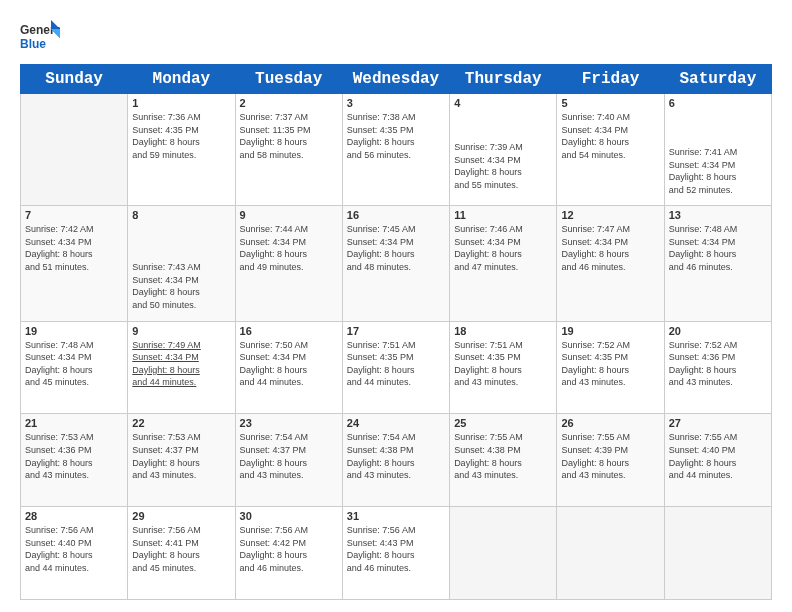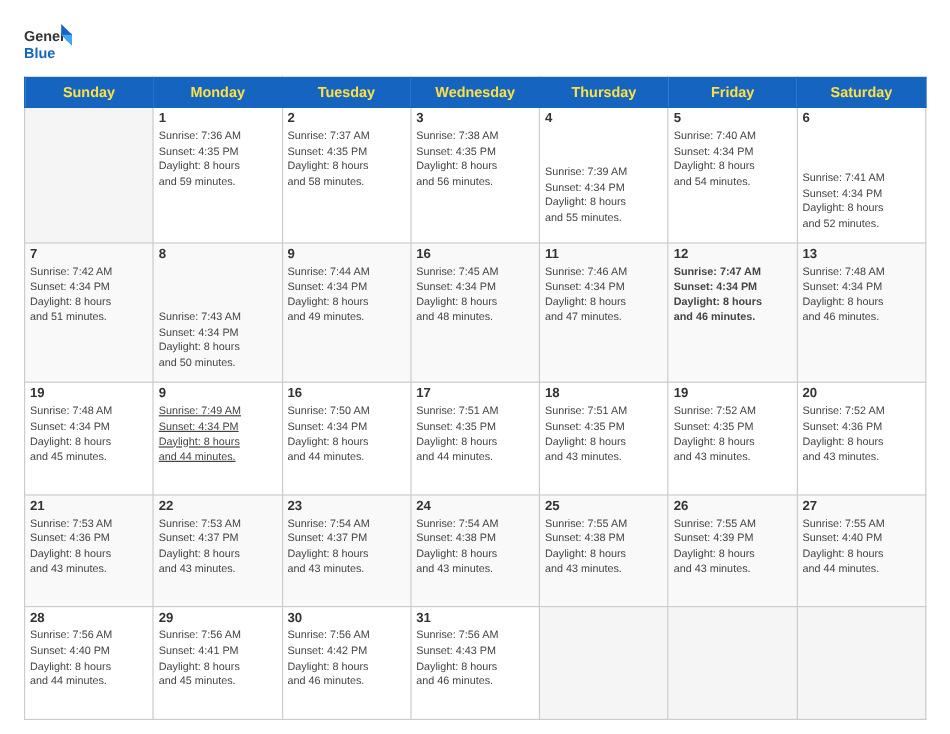--- a/index.html
+++ b/index.html
@@ -43,26 +43,27 @@
     }
     .calendar {
       flex: 1;
       border: 1px solid #ccc;
       border-collapse: collapse;
       width: 100%;
       table-layout: fixed;
     }
     .calendar th {
       background-color: #1565c0;
-      color: #fde047;
-      font-size: 12px;
+      color: #ffffff;
+      font-size: 16px;
       font-weight: bold;
       padding: 5px 4px;
       text-align: center;
       border: 1px solid #1565c0;
+      font-family: Liberation Mono, monospace;
     }
     .calendar td {
       border: 1px solid #ccc;
       vertical-align: top;
       padding: 3px 4px;
       font-size: 9.5px;
       color: #333;
       background: #fff;
       height: 88px;
     }
@@ -123,21 +124,21 @@
           <td>
             <span class="day-number">1</span>
             <div class="cell-info" style="white-space: pre-line;">Sunrise: 7:36 AM
 Sunset: 4:35 PM
 Daylight: 8 hours
 and 59 minutes.</div>
           </td>
           <td>
             <span class="day-number">2</span>
             <div class="cell-info" style="white-space: pre-line;">Sunrise: 7:37 AM
-Sunset: 4:35 PM
+Sunset: 11:35 PM
 Daylight: 8 hours
 and 58 minutes.</div>
           </td>
           <td>
             <span class="day-number">3</span>
             <div class="cell-info" style="white-space: pre-line;">Sunrise: 7:38 AM
 Sunset: 4:35 PM
 Daylight: 8 hours
 and 56 minutes.</div>
           </td>
@@ -194,21 +195,21 @@
           </td>
           <td>
             <span class="day-number">11</span>
             <div class="cell-info" style="white-space: pre-line;">Sunrise: 7:46 AM
 Sunset: 4:34 PM
 Daylight: 8 hours
 and 47 minutes.</div>
           </td>
           <td>
             <span class="day-number">12</span>
-            <div class="cell-info" style="white-space: pre-line; font-weight: bold;">Sunrise: 7:47 AM
+            <div class="cell-info" style="white-space: pre-line;">Sunrise: 7:47 AM
 Sunset: 4:34 PM
 Daylight: 8 hours
 and 46 minutes.</div>
           </td>
           <td>
             <span class="day-number">13</span>
             <div class="cell-info" style="white-space: pre-line;">Sunrise: 7:48 AM
 Sunset: 4:34 PM
 Daylight: 8 hours
 and 46 minutes.</div>

